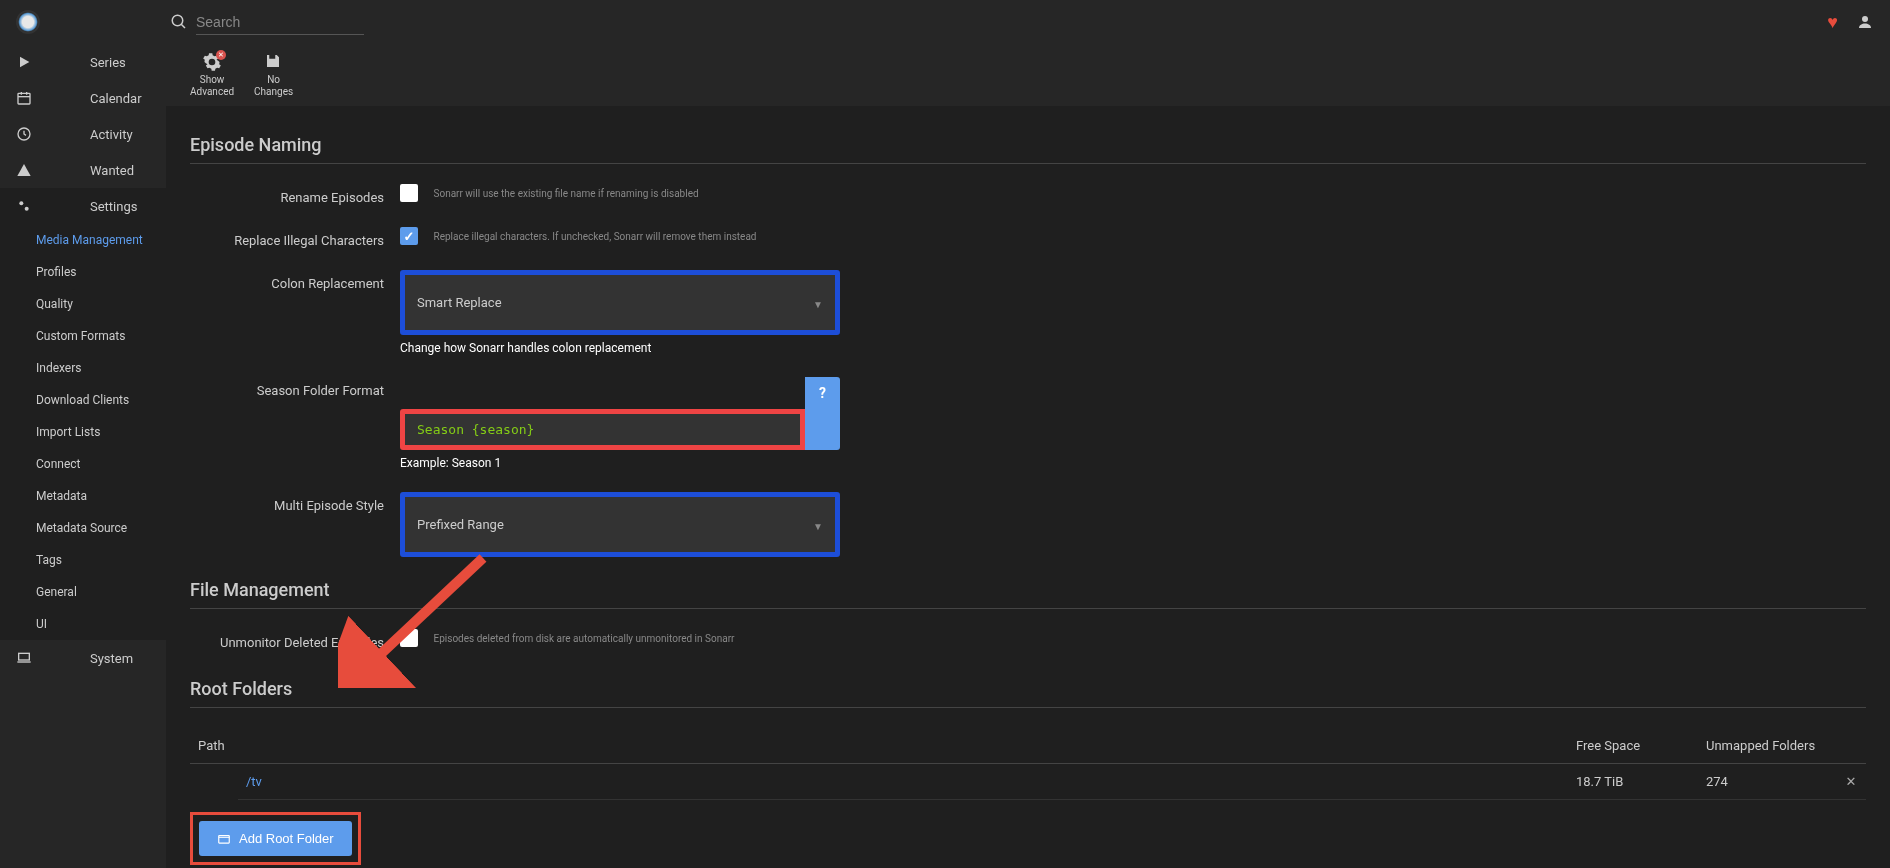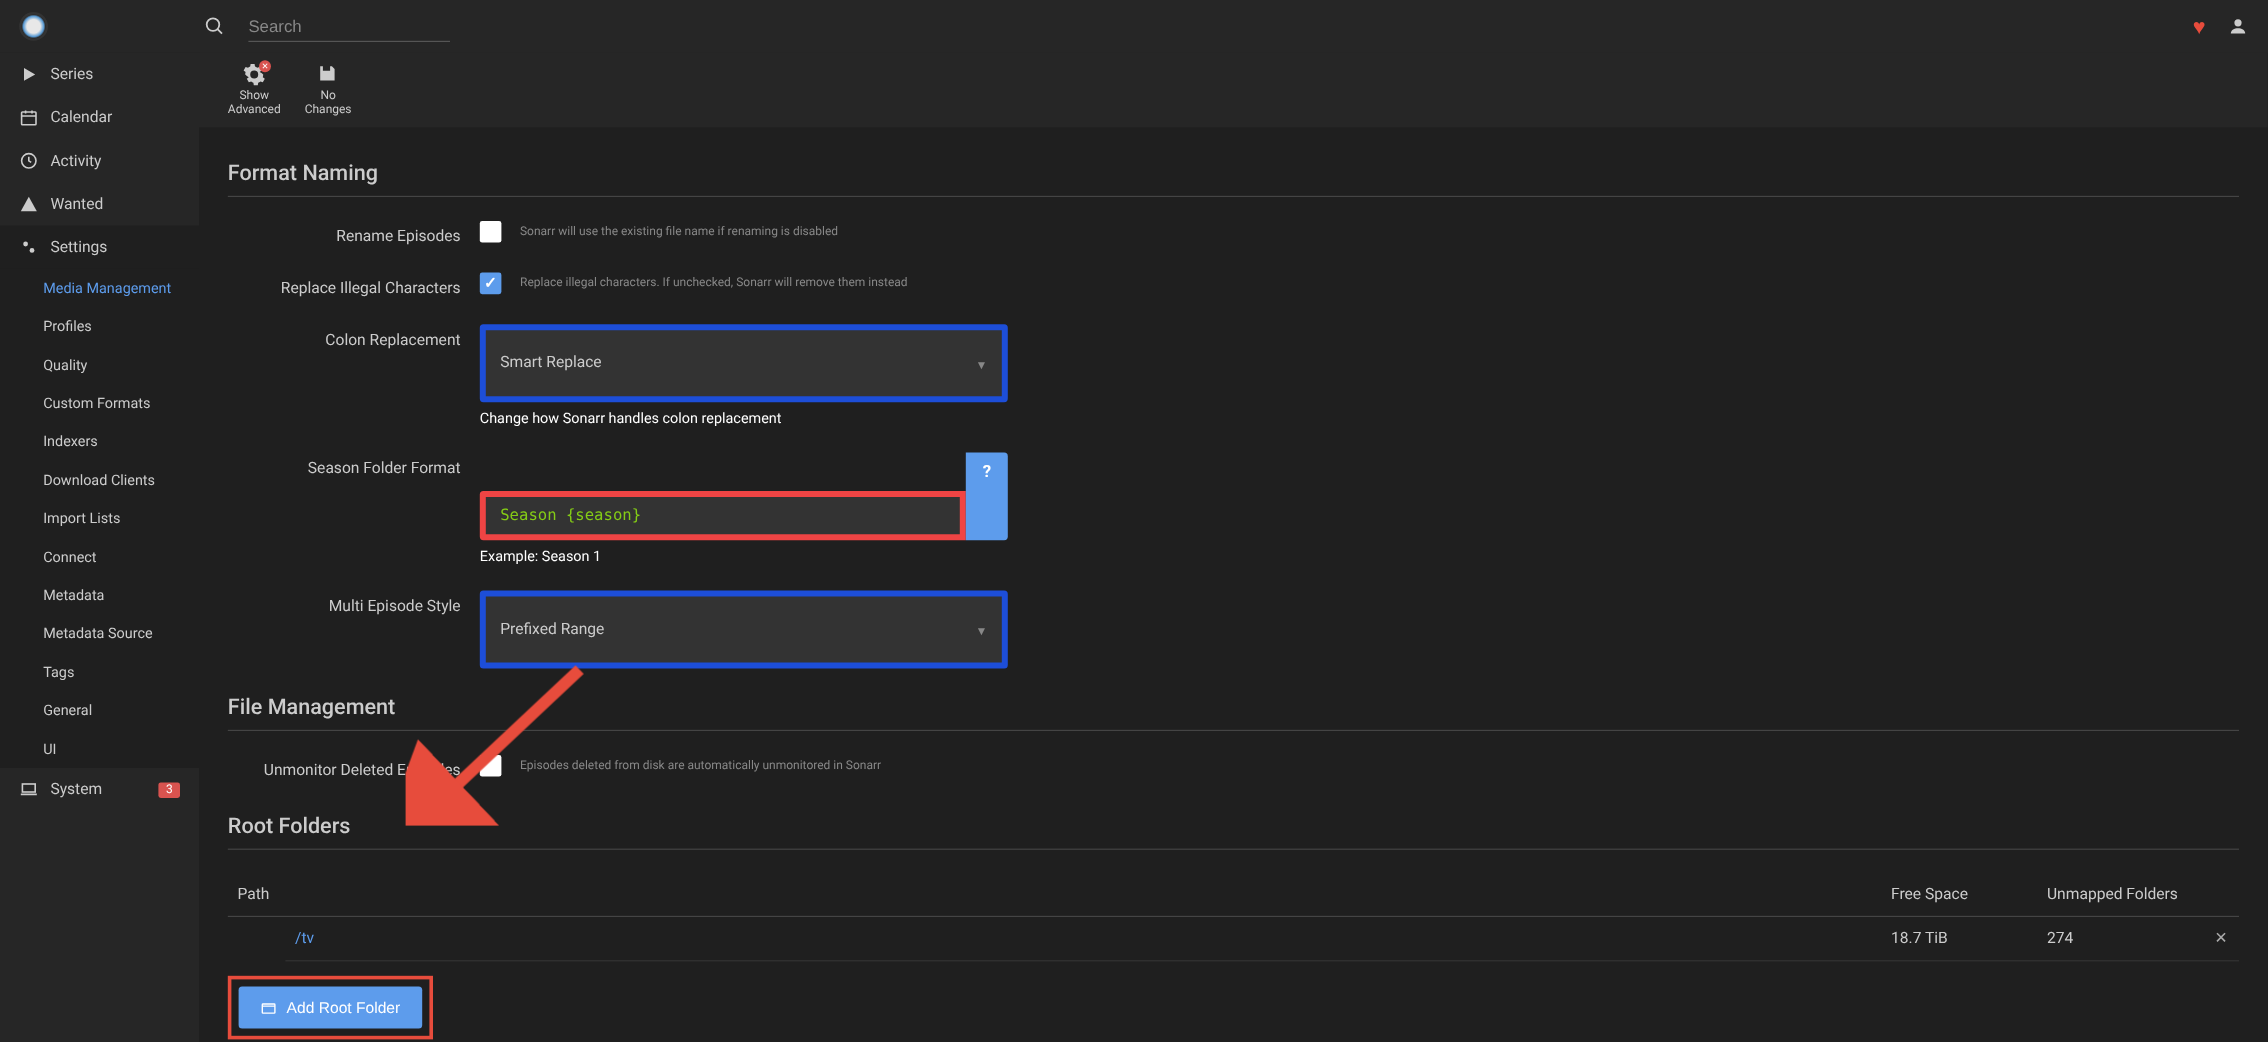--- a/index.html
+++ b/index.html
@@ -1,32 +1,32 @@
 <!DOCTYPE html>
 <html><head>
 <meta charset="utf-8">
 <style>
 * { margin:0; padding:0; box-sizing:border-box; }
 body { font-family:-apple-system,BlinkMacSystemFont,"Segoe UI",Roboto,sans-serif; background:#262626; color:#ccc; font-size:14px; width:1890px; height:868px; overflow:hidden; }
 
 
 .header { height:44px; display:flex; align-items:center; padding:0 16px; background:#262626; }
 .logo { width:24px; height:24px; border-radius:50%; background:radial-gradient(circle,#e8e8e8 40%,#5a9bd4 60%,#2a2a2a 70%); border:2px solid #333; margin-right:130px; }
-.search-wrap { display:flex; align-items:center; flex:0 0 auto;gap:11px; }
+.search-wrap { display:flex; align-items:center; flex:0 0 auto; }
 .search-icon { width:18px; height:18px; margin-right:8px; }
 .search-input { background:transparent; border:none; border-bottom:1px solid #555; color:#ccc; font-size:14px; padding:4px 0; width:168px; outline:none; }
 .search-input::placeholder { color:#888; }
 .header-right { margin-left:auto; display:flex; align-items:center; gap:18px; }
 .heart-icon { color:#e74c3c; font-size:18px; }
 .user-icon { width:18px; height:18px; fill:#ccc; }
 
 
 .body { display:flex; height:calc(100% - 44px); }
 .sidebar { width:166px; background:#262626; display:flex; flex-direction:column; }
-.nav-item { display:flex; align-items:center; padding:10px 16px; cursor:pointer; color:#ccc; }
+.nav-item { display:flex; align-items:center; padding:10px 16px; cursor:pointer; color:#ccc;gap:48px; }
 .nav-item.active { background:#1f1f1f; }
 .nav-icon { width:16px; height:16px; margin-right:10px; flex-shrink:0; display:flex; align-items:center; justify-content:center; }
 .nav-label { font-size:13px; }
 .sub-nav { background:#1f1f1f; }
 .sub-item { padding:9px 16px 9px 36px; font-size:12px; color:#ccc; cursor:pointer; }
 .sub-item.active { color:#5d9cec; }
 .system-badge { margin-left:auto; background:#d9534f; color:white; font-size:10px; padding:1px 6px; border-radius:2px; }
 
 
 .main { flex:1; background:#1f1f1f; padding:0; overflow:auto; }
@@ -180,21 +180,21 @@
           <svg class="save-icon" viewBox="0 0 24 24">
               <path d="M4 4h13l3 3v13H4z M7 4v5h8V4 M7 20v-6h10v6"></path>
             </svg>
         </div>
         <span class="tb-label" style="white-space:pre-line">No
 Changes</span>
       </div>
     </div>
 
     <div class="content">
-      <div class="section-title">Format Naming</div>
+      <div class="section-title">Episode Naming</div>
 
       <div class="form-row">
         <div class="form-label">Rename Episodes</div>
         <div class="form-control">
           <span class="checkbox"></span>
           <span class="help-text">Sonarr will use the existing file name if renaming is disabled</span>
         </div>
       </div>
 
       <div class="form-row">

